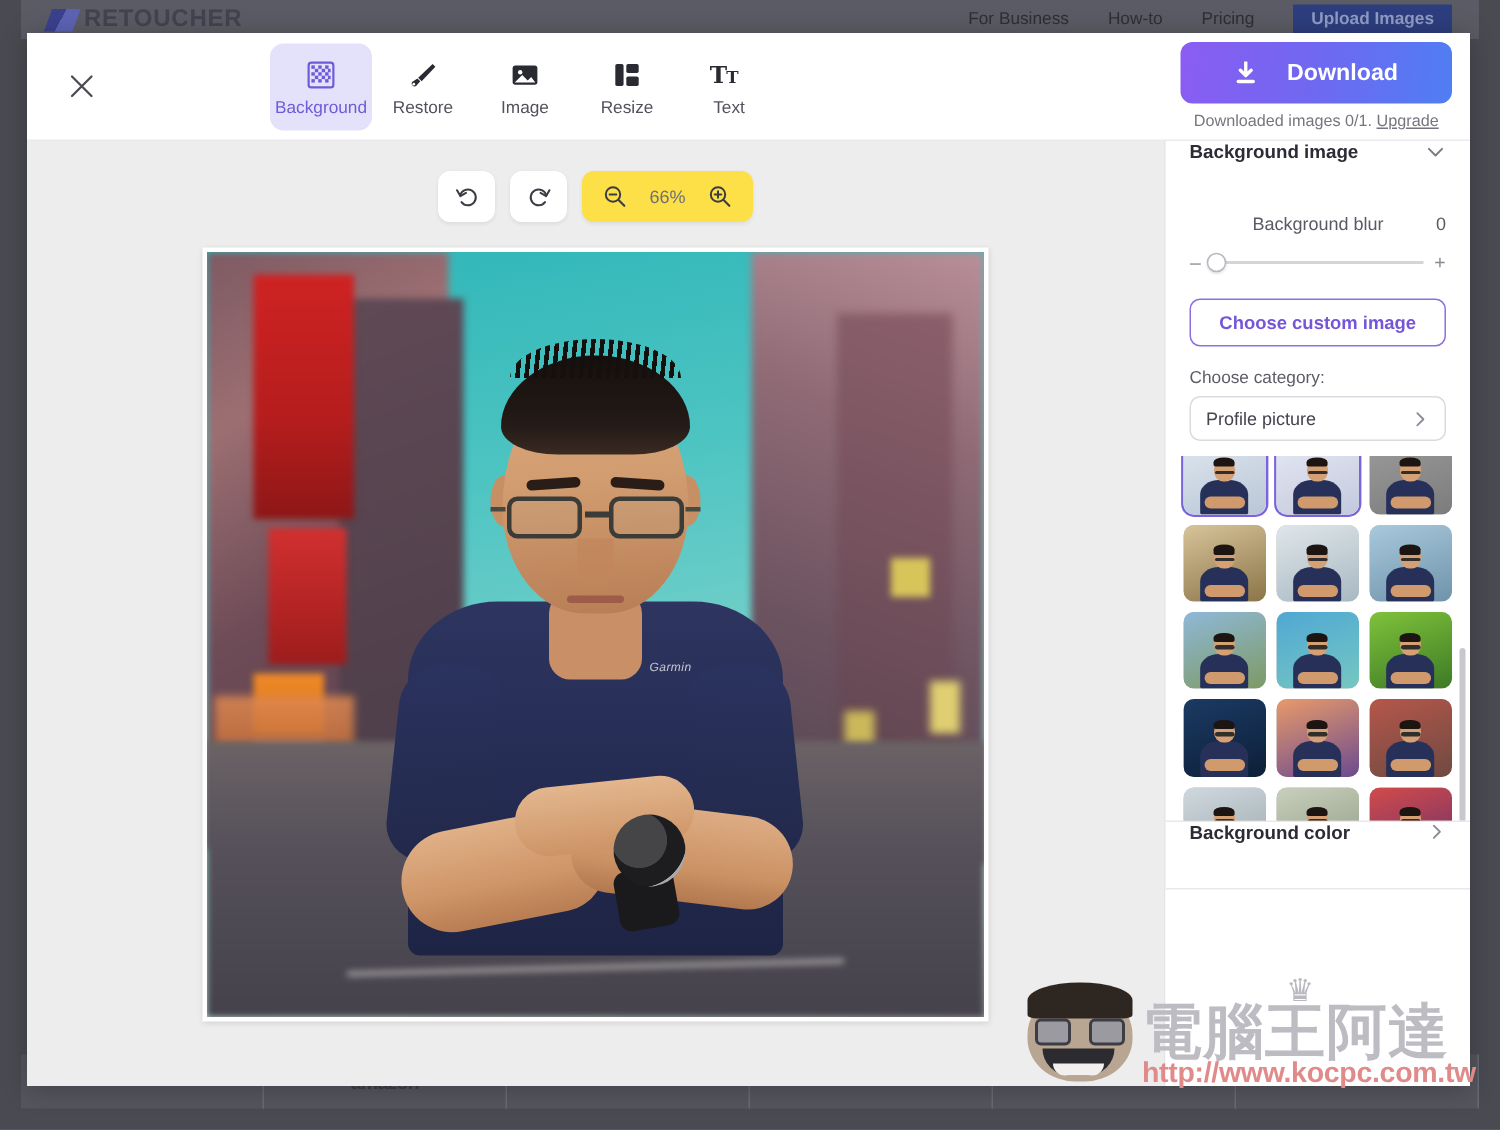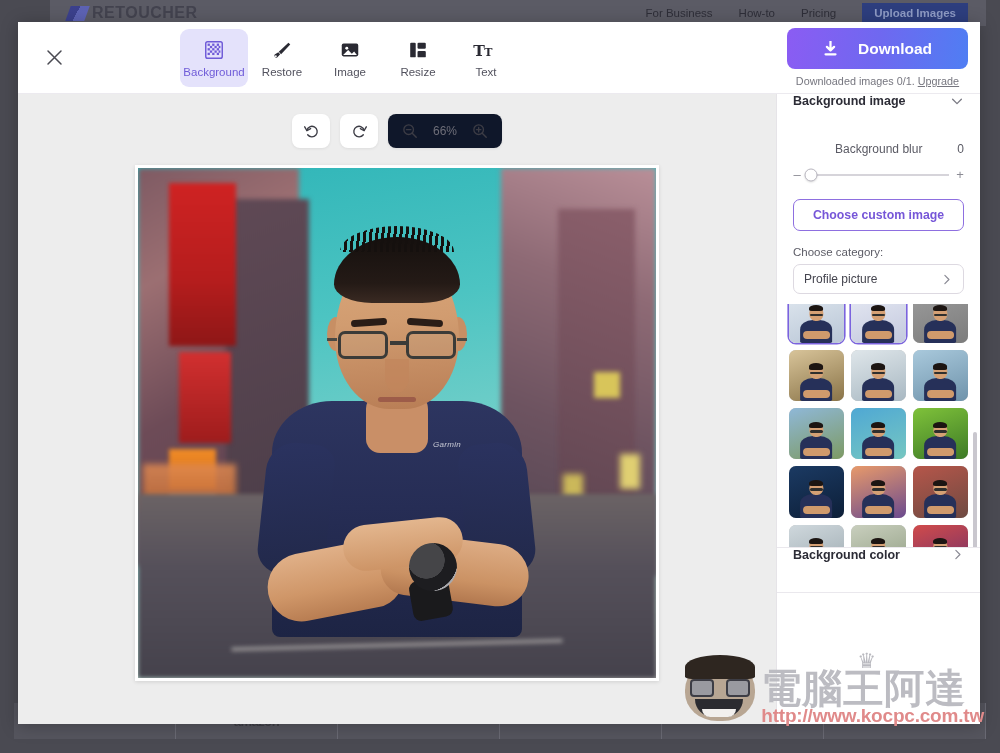--- a/index.html
+++ b/index.html
@@ -13,21 +13,20 @@
   
   #bg-page {
     position: absolute; inset: 0;
     background: #4a4a52;
   }
   #bg-header {
     position: absolute; top: 0; left: 14px; right: 14px; height: 26px;
     background: #5b5b65;
     display: flex; align-items: center;
     padding: 0 18px;
-    margin-left: 36px;
   }
   #bg-logo { display: flex; align-items: center; gap: 5px; }
   #bg-logo-mark {
     width: 19px; height: 15px;
     background: linear-gradient(100deg, #3a3f8f 0 45%, #5d63b8 45% 100%);
     transform: skewX(-20deg);
     opacity: .95;
   }
   #bg-logo-text {
     font-size: 16px; font-weight: 700; letter-spacing: .5px;
@@ -126,21 +125,21 @@
     display: flex; align-items: center; gap: 10px;
     z-index: 4;
   }
   .zb-btn {
     width: 38px; height: 34px; border-radius: 8px; background: #fff;
     display: flex; align-items: center; justify-content: center;
     cursor: pointer; color: #3c3c45;
     box-shadow: 0 1px 3px rgba(0,0,0,.07);
   }
   #zoom-group {
-    height: 34px; border-radius: 8px; background: #0f172a;
+    height: 34px; border-radius: 8px; background: #fde047;
     display: flex; align-items: center; padding: 0 10px; gap: 8px;
     box-shadow: 0 1px 3px rgba(0,0,0,.07);
   }
   .zg-btn { width: 24px; height: 24px; display: flex; align-items: center;
             justify-content: center; cursor: pointer; color: #3c3c45; }
   #zoom-level { font-size: 12px; color: #6e6e78; min-width: 30px; text-align: center; }
 
   
   #photo-wrap {
     position: relative;

